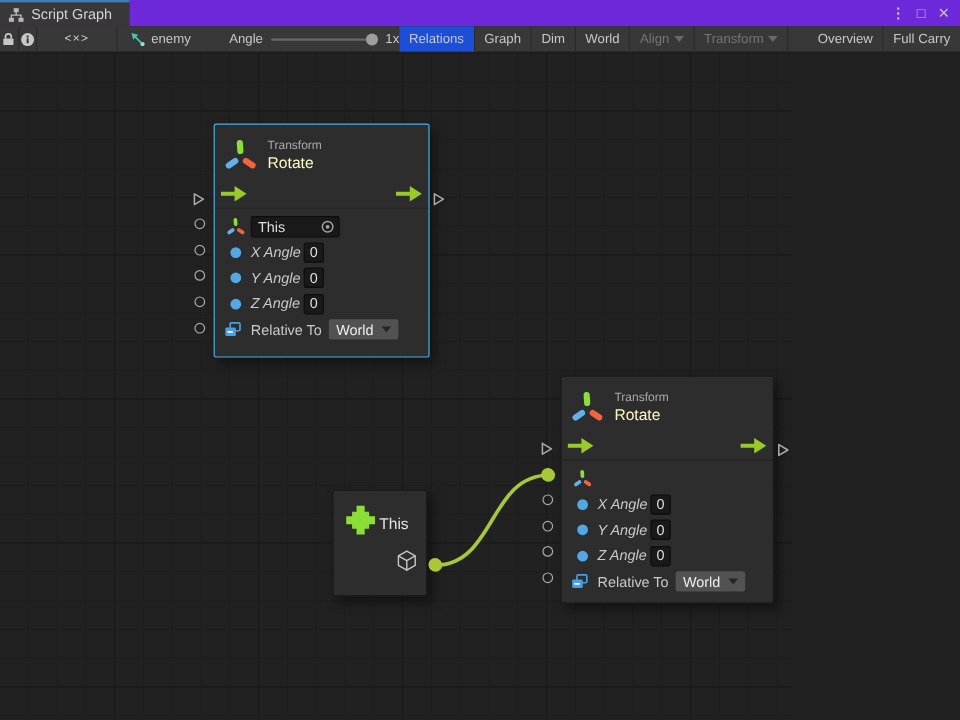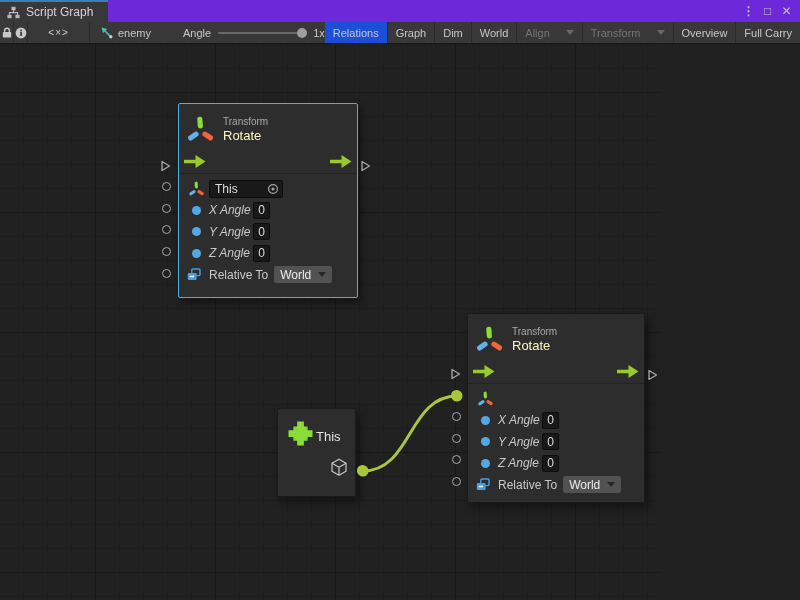--- a/index.html
+++ b/index.html
@@ -20,21 +20,21 @@
 
   
   .toolbar { position:absolute; left:0; top:22px; width:800px; height:22px; background:#383838;
     border-bottom:1px solid #191919; display:flex; align-items:stretch;
     font-size:11px; color:#c8c8c8; }
   .tbtn { display:flex; align-items:center; justify-content:center; gap:4px;
     border-right:1px solid #2b2b2b; padding:0 8px; white-space:nowrap; }
   .tbtn.icon-btn { width:22px; padding:0; }
   .tbtn.code-btn { width:89px; font-size:10px; letter-spacing:1px; color:#cfcfcf; }
   .tbtn.active { background:#1d4ed8; }
-  .tbtn.disabled { color:#757575;gap:16px; }
+  .tbtn.disabled { color:#757575; }
   .graph-btn { border-right:none; padding:0 10px; gap:5px; }
   .zoom-group { display:flex; align-items:center; margin-left:22px; gap:7px; }
   .zoom-track { position:relative; width:88px; height:2px; background:#686868; border-radius:1px; }
   .zoom-handle { position:absolute; left:79px; top:-4px; width:10px; height:10px;
     border-radius:50%; background:#9e9e9e; }
   .right-buttons { display:flex; margin-left:auto; align-items:stretch; }
   .gap-before { margin-left:8px; border-left:1px solid #2b2b2b; }
   .caret-down { width:0; height:0; border-left:4px solid transparent; border-right:4px solid transparent;
     border-top:5px solid #8f8f8f; display:inline-block; }
   .disabled .caret-down { border-top-color:#686868; }
@@ -153,21 +153,21 @@
       <div class="tbtn">Dim</div>
       <div class="tbtn">World</div>
       <div class="tbtn disabled">
         <span>Align</span>
         <span class="caret-down"></span>
       </div>
       <div class="tbtn disabled">
         <span>Transform</span>
         <span class="caret-down"></span>
       </div>
-      <div class="tbtn gap-before" style="border-left:none; margin-left:0;">Overview</div>
+      <div class="tbtn gap-before" style="border-left:none; margin-left:16px;">Overview</div>
       <div class="tbtn" style="border-right:none;">Full Carry</div>
     </div>
   </div>
 
   <div class="canvas">
 
     <div class="vnode selected" style="left:178px; top:59px; width:180px; height:195px;">
       <div class="node-header">
         <span style="display:flex;">
           <svg width="27" height="29" viewBox="0 0 24 26">

